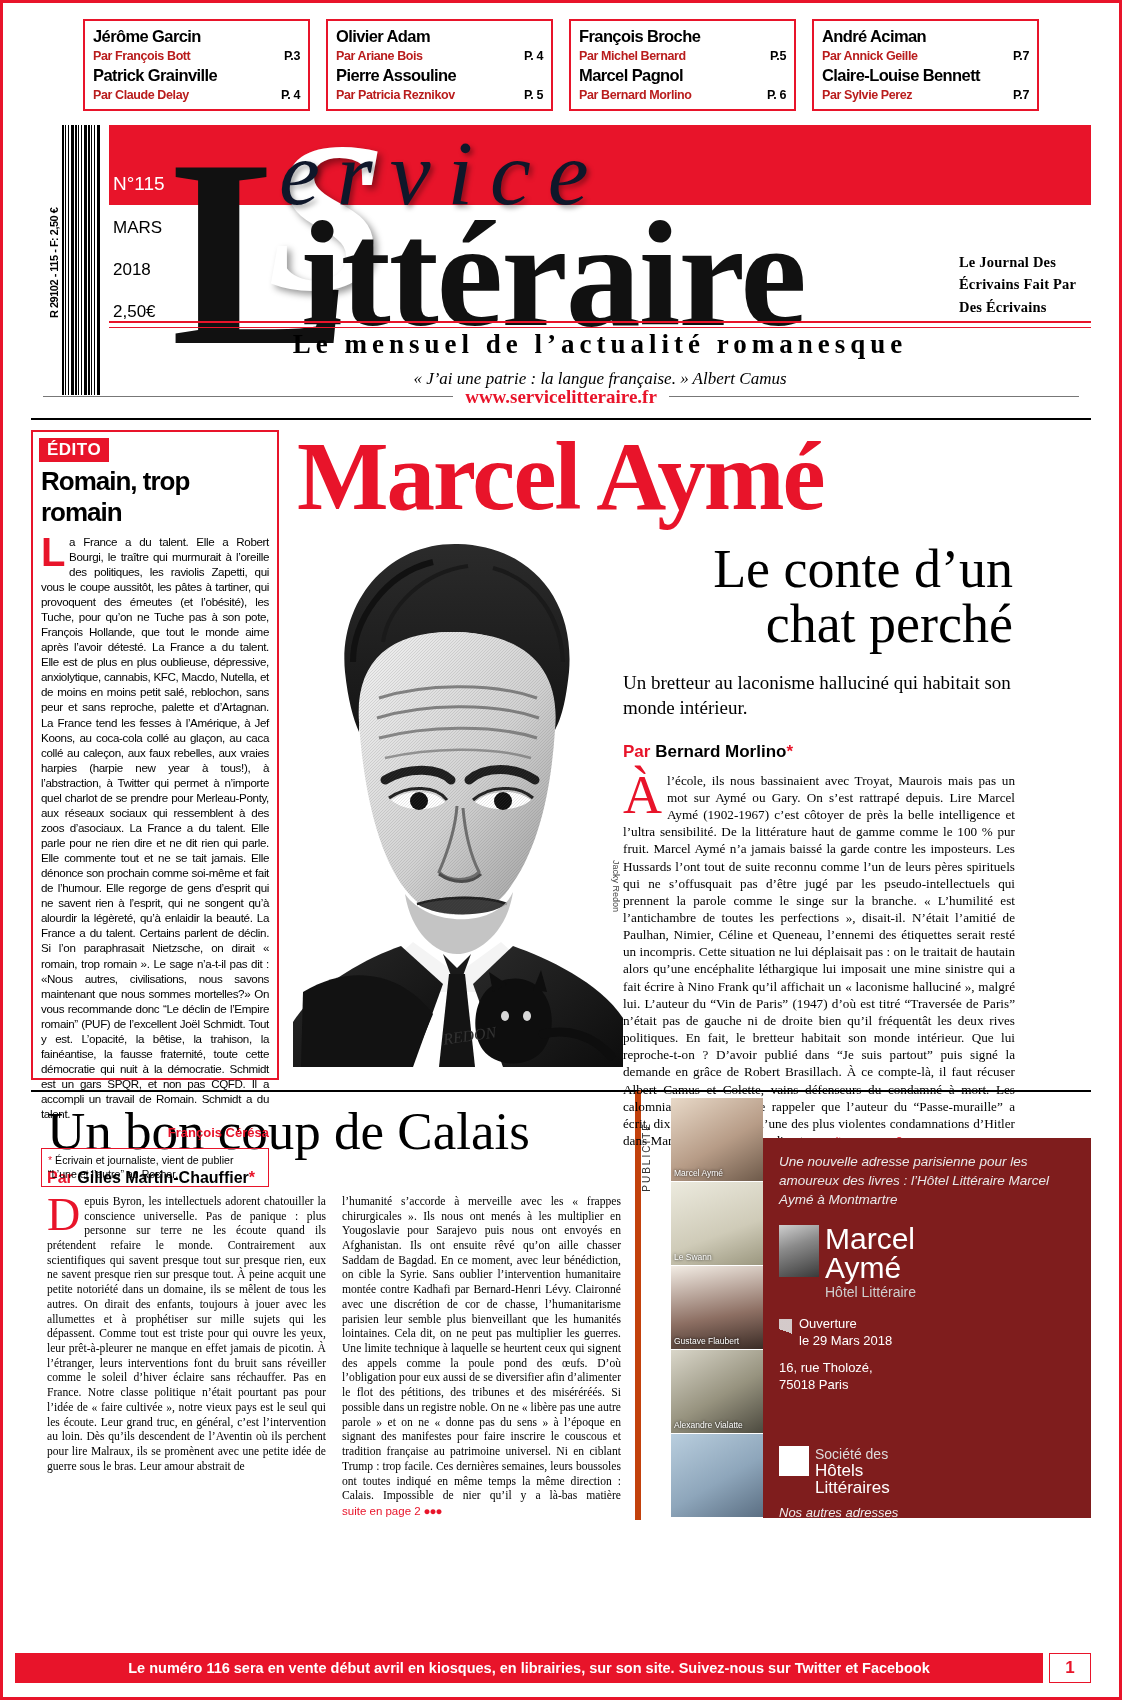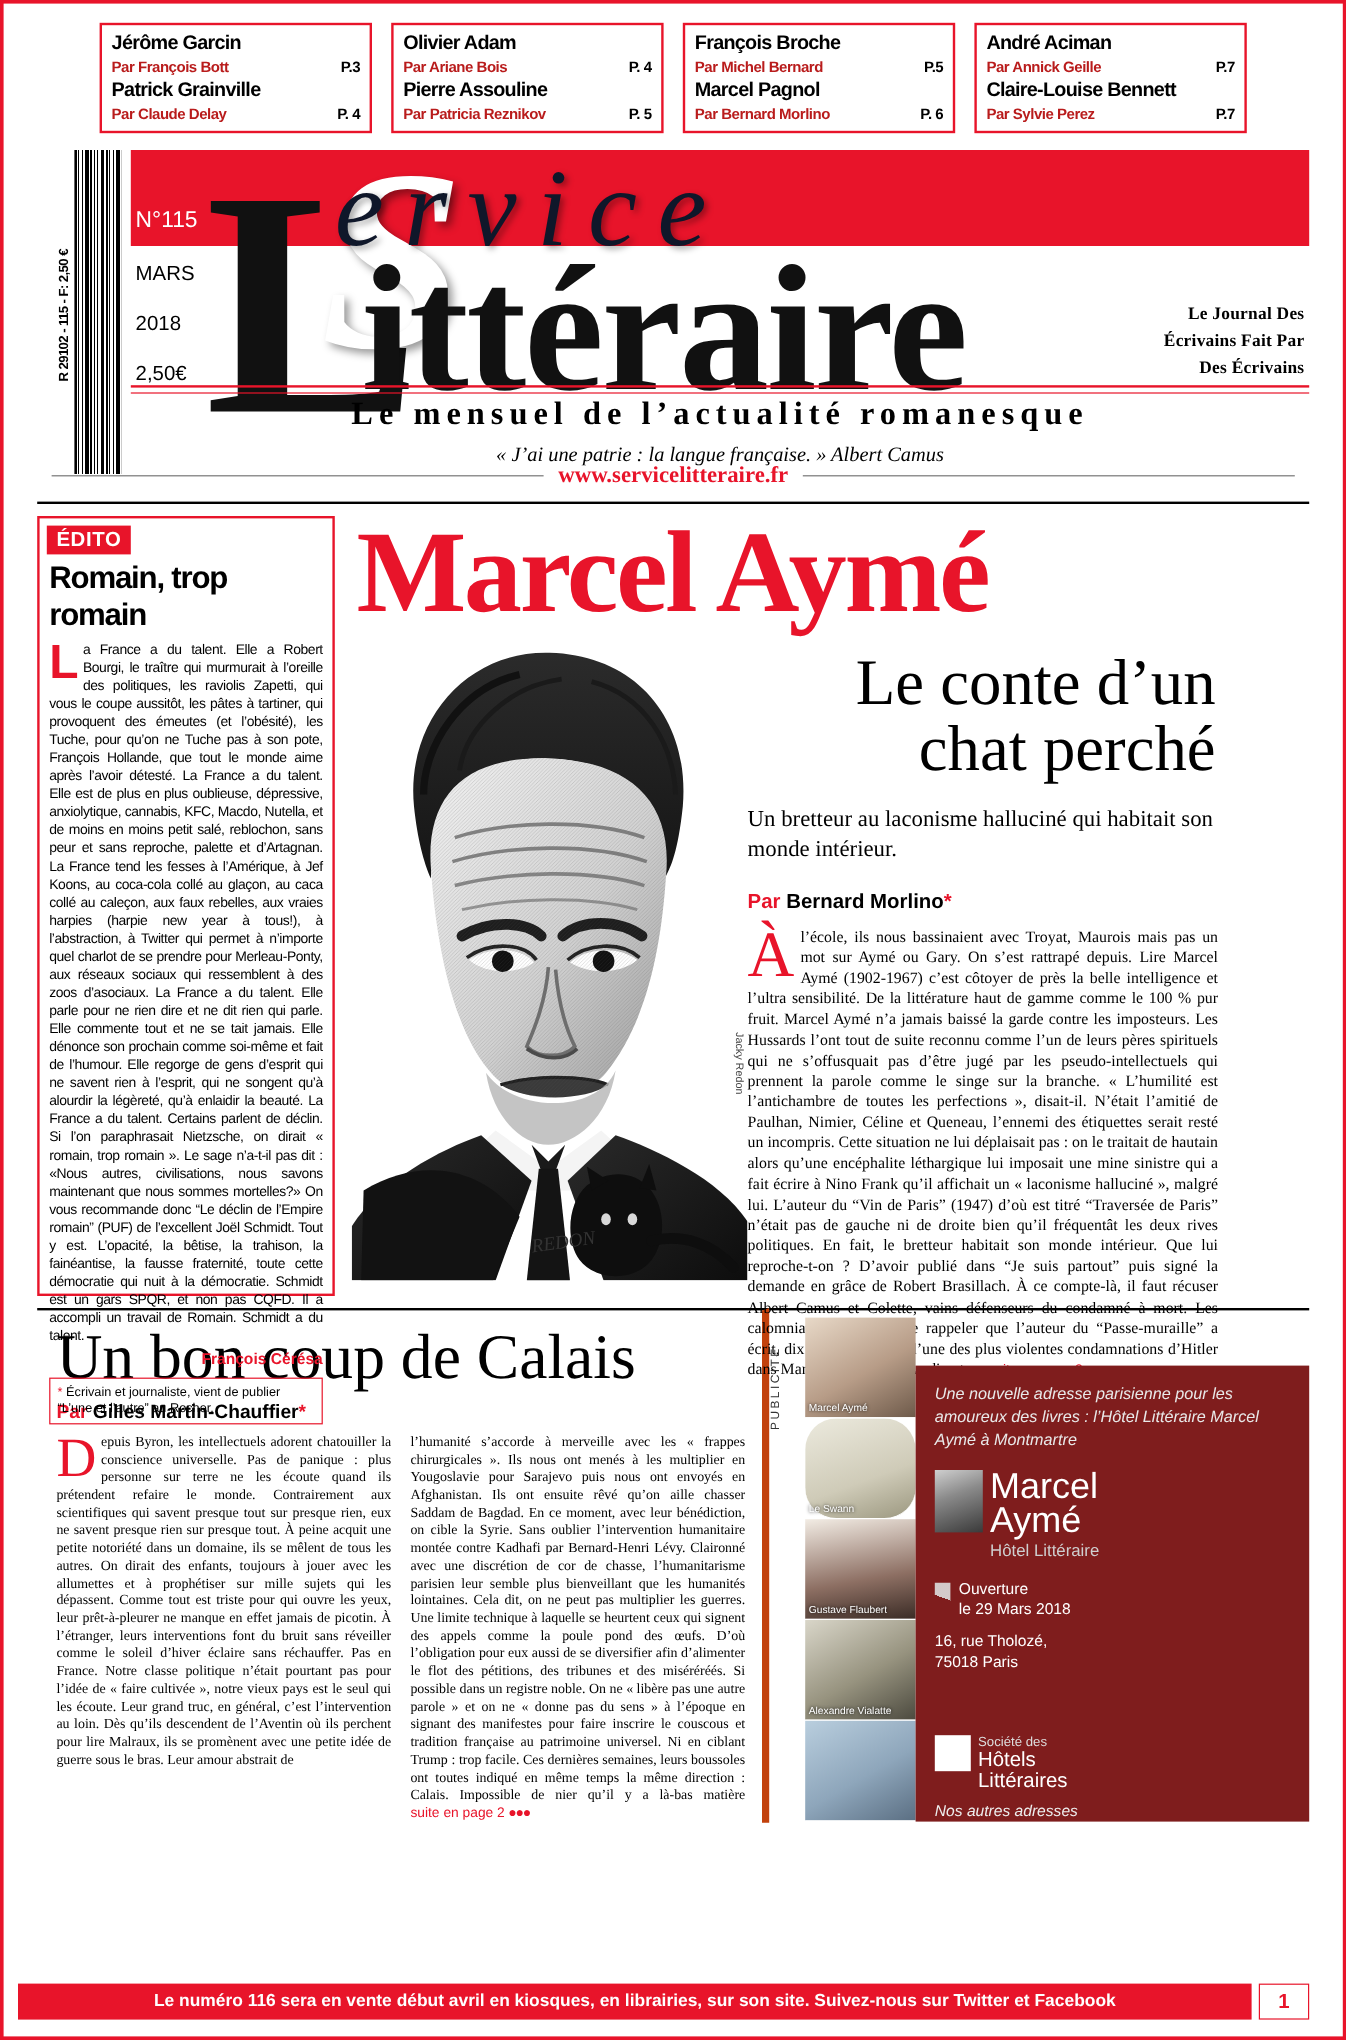--- a/index.html
+++ b/index.html
@@ -48,21 +48,21 @@
   .logo-service{position:absolute;left:248px;top:6px;color:#0f172a;
                 font-family:"Liberation Serif",serif;font-style:italic;font-weight:normal;
                 font-size:92px;letter-spacing:17px;line-height:1;
                 text-shadow:3px 3px 5px rgba(0,0,0,.35);text-align:center;}
   .logo-S{position:absolute;left:236px;top:-12px;color:#fff;
           font-family:"Liberation Serif",serif;font-style:italic;font-weight:bold;
           font-size:215px;line-height:1;text-shadow:4px 4px 7px rgba(0,0,0,.4);}
   .logo-litteraire{position:absolute;left:270px;top:78px;color:#111;
                    font-family:"Liberation Serif",serif;font-weight:bold;
                    font-size:150px;line-height:1;letter-spacing:-2px;}
-  .journal-des{position:absolute;right:4px;top:130px;width:128px;text-align:right;
+  .journal-des{position:absolute;right:4px;top:130px;width:128px;
                font-family:"Liberation Serif",serif;font-weight:bold;font-size:14.5px;
                line-height:1.55;letter-spacing:.2px;}
   .rule-red{position:absolute;left:78px;right:0;top:200px;height:4px;
             border-top:2px solid #e8142a;border-bottom:1px solid #e8142a;}
   .mensuel{position:absolute;left:78px;right:0;top:208px;text-align:center;
            font-family:"Liberation Serif",serif;font-weight:bold;font-size:27px;
            letter-spacing:5px;}
   .camus{position:absolute;left:78px;right:0;top:248px;text-align:center;
          font-family:"Liberation Serif",serif;font-style:italic;font-size:17px;}
   .site-row{position:relative;margin:8px 40px 0 40px;height:26px;display:flex;
@@ -165,21 +165,21 @@
   .ad-brand-sub{font-family:"Liberation Sans",sans-serif;font-size:14px;color:#cfcfcf;
                 margin-top:2px;}
   .ad-open{margin-top:16px;display:flex;gap:7px;align-items:center;
            font-family:"Liberation Sans",sans-serif;font-size:13px;line-height:1.3;}
   .quill{width:13px;height:28px;flex:none;background:
      linear-gradient(200deg,#ddd 0 45%,transparent 45%);border-radius:0 0 4px 4px;opacity:.9;}
   .ad-addr{margin-top:10px;font-family:"Liberation Sans",sans-serif;font-size:13px;
            line-height:1.3;}
   .ad-soc{margin-top:52px;display:flex;align-items:flex-start;gap:6px;}
   .soc-badge{width:30px;height:30px;background:#fff;flex:none;}
-  .soc-txt-small{font-family:"Liberation Sans",sans-serif;font-size:11px;color:#ddd;}
+  .soc-txt-small{font-family:"Liberation Sans",sans-serif;font-size:14px;color:#ddd;}
   .soc-txt{font-family:"Liberation Sans",sans-serif;font-size:17px;line-height:1;
            color:#fff;}
   .ad-other{margin-top:8px;font-family:"Liberation Sans",sans-serif;font-style:italic;
             font-size:13px;line-height:1.35;color:#eee;}
   .ad-logos{display:flex;gap:8px;margin-top:12px;}
   .ad-logo{flex:1;border:1px solid #777;padding:3px 4px;display:flex;gap:4px;
            align-items:flex-start;}
   .ad-logo .mark{width:14px;height:20px;background:#fff;flex:none;}
   .ad-logo .t1{font-family:"Liberation Sans",sans-serif;font-size:11.5px;line-height:1.05;
                color:#fff;}
@@ -414,21 +414,21 @@
 
     <div class="lower-right">
       <div class="pub-label">PUBLICITÉ</div>
 
       <div class="ad-wrap">
 
         <div class="ad-photos">
           <div class="ph" style="background:linear-gradient(150deg,#e8d9c8,#b79c87 55%,#6e5a4a);">
             <span>Marcel Aymé</span>
           </div>
-          <div class="ph" style="background:linear-gradient(160deg,#eceade,#cfcbb8 60%,#9b977f);border-radius:26px;">
+          <div class="ph" style="background:linear-gradient(160deg,#eceade,#cfcbb8 60%,#9b977f);">
             <span>Le Swann</span>
           </div>
           <div class="ph" style="background:linear-gradient(170deg,#f2ece4,#8d6f63 60%,#3b2c26);">
             <span>Gustave Flaubert</span>
           </div>
           <div class="ph" style="background:linear-gradient(150deg,#d9d6c9,#97937f 55%,#4c4a3f);">
             <span>Alexandre Vialatte</span>
           </div>
           <div class="ph" style="background:linear-gradient(150deg,#b9cede,#8ea6bb 55%,#5b6f83);">
             <span></span>

